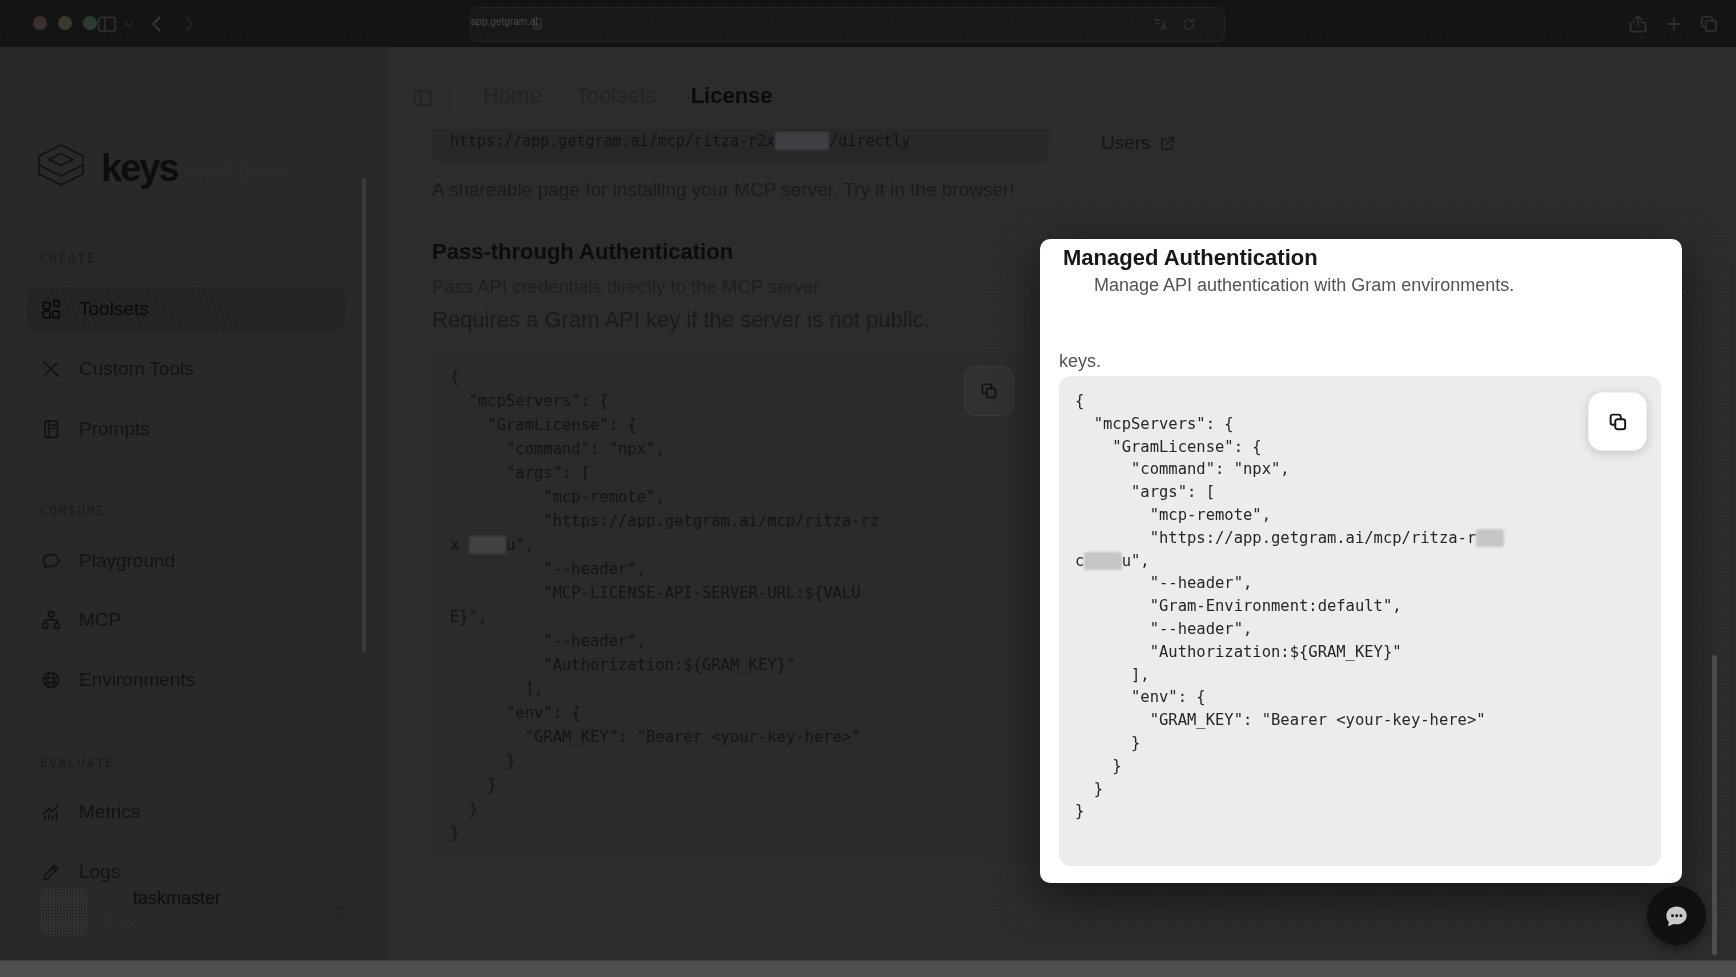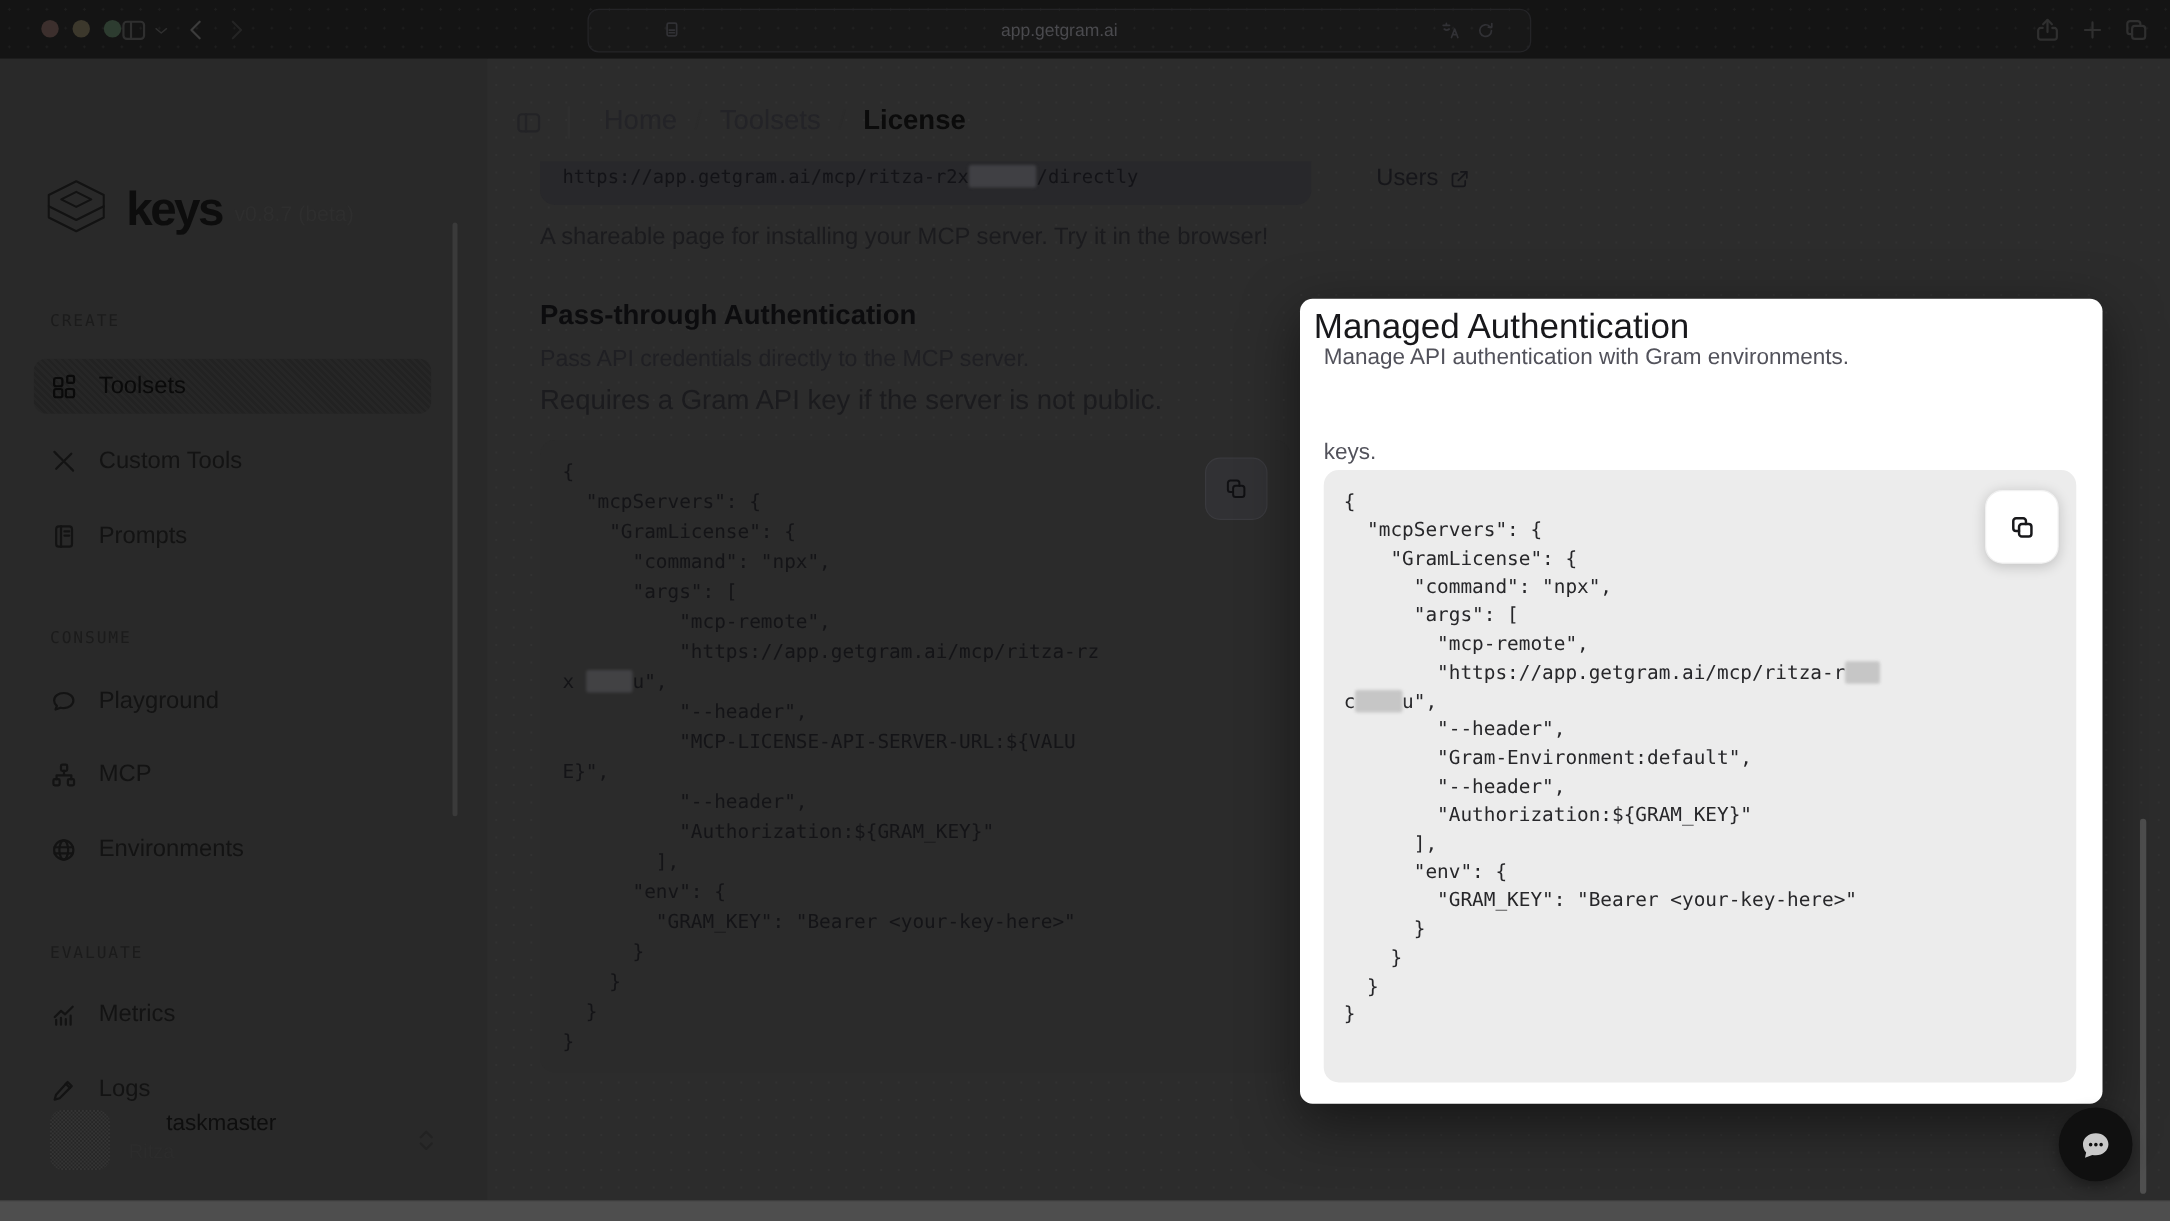--- a/index.html
+++ b/index.html
@@ -8,21 +8,21 @@
   svg{display:block;fill:none;stroke:currentColor;stroke-width:1.6;stroke-linecap:round;stroke-linejoin:round;}
 
   
   .chrome{position:absolute;left:0;top:0;width:1736px;height:47px;background-color:#141414;
           background-image:radial-gradient(circle,#1e1e1e 1px,transparent 1px);background-size:15px 15px;}
   .tl{position:absolute;top:16px;width:14px;height:14px;border-radius:50%;}
   .tl1{left:33px;background:#3c2f2d;} .tl2{left:58px;background:#3c382c;} .tl3{left:83px;background:#2d3c30;}
   .chrome-ic{position:absolute;top:13px;width:22px;height:22px;color:#2f2f2f;}
   .urlpill{position:absolute;left:470px;top:7px;width:753px;height:33px;border:1px solid #242427;
            border-radius:9px;background:rgba(255,255,255,0.02);}
-  .urltext{position:absolute;left:0;right:0;top:8px;text-align:center;font-size:14px;color:#4a4a4e;}
+  .urltext{position:absolute;left:0;right:0;top:8px;text-align:left;font-size:10px;color:#4a4a4e;}
   .pill-ic{position:absolute;top:8px;width:17px;height:17px;color:#313135;}
 
   
   .sidebar{position:absolute;left:0;top:47px;width:390px;height:913px;background:#292929;}
   .logo-row{position:absolute;left:33px;top:95px;display:flex;align-items:center;}
   .logo-ic{width:56px;height:52px;color:#121212;}
   .logo-word{margin-left:12px;font-size:38px;font-weight:bold;letter-spacing:-2px;color:#0d0d0d;}
   .logo-ver{margin-left:10px;margin-top:8px;font-size:17px;color:#2e2e2e;}
   .sec-label{position:absolute;left:40px;font-family:"DejaVu Sans Mono",monospace;font-size:13px;
              letter-spacing:1.5px;color:#1b1b1b;}
@@ -68,23 +68,23 @@
   .code-dark .code-pad{position:absolute;left:18px;top:13px;}
   .copy-btn-dark{position:absolute;right:18px;top:14px;width:48px;height:48px;background:#313134;
                  border:1px solid #3a3a3e;border-radius:12px;display:flex;align-items:center;justify-content:center;color:#101013;}
   .cl{white-space:pre;}
   .redact{color:transparent;border-radius:2px;filter:blur(1.2px);}
   .code-dark .redact,.install-box .redact{background:#55555a;opacity:.55;}
 
   
   .panel{position:absolute;left:1040px;top:239px;width:642px;height:644px;background:#ffffff;border-radius:10px;
          box-shadow:0 14px 44px rgba(0,0,0,0.5);z-index:5;}
-  .panel-title{position:absolute;left:11px;top:6px;font-size:28px;font-weight:400;color:#18181b;}
+  .panel-title{position:absolute;left:23px;top:6px;font-size:22px;font-weight:700;color:#18181b;}
   .panel-desc{position:absolute;left:19px;font-size:18px;color:#52525b;}
-  .pd0{top:36px;} .pd1{top:66px;} .pd2{top:112px;}
+  .pd0{top:36px;margin-left:35px;} .pd1{top:66px;} .pd2{top:112px;}
   .code-light{position:absolute;left:19px;top:137px;width:602px;height:490px;background:#ececec;
               font-size:15.5px;line-height:22.8px;color:#27272a;}
   .code-light .code-pad{position:absolute;left:16px;top:14px;}
   .code-light .redact{background:#c6c6c6;}
   .copy-btn-light{position:absolute;right:14px;top:16px;width:57px;height:57px;background:#fff;border:1px solid #f1f1f1;
                   border-radius:14px;display:flex;align-items:center;justify-content:center;color:#18181b;
                   box-shadow:0 2px 10px rgba(0,0,0,0.18);}
 
   
   .chat-bubble{position:absolute;left:1647px;top:886px;width:59px;height:59px;border-radius:50%;background:#101010;

